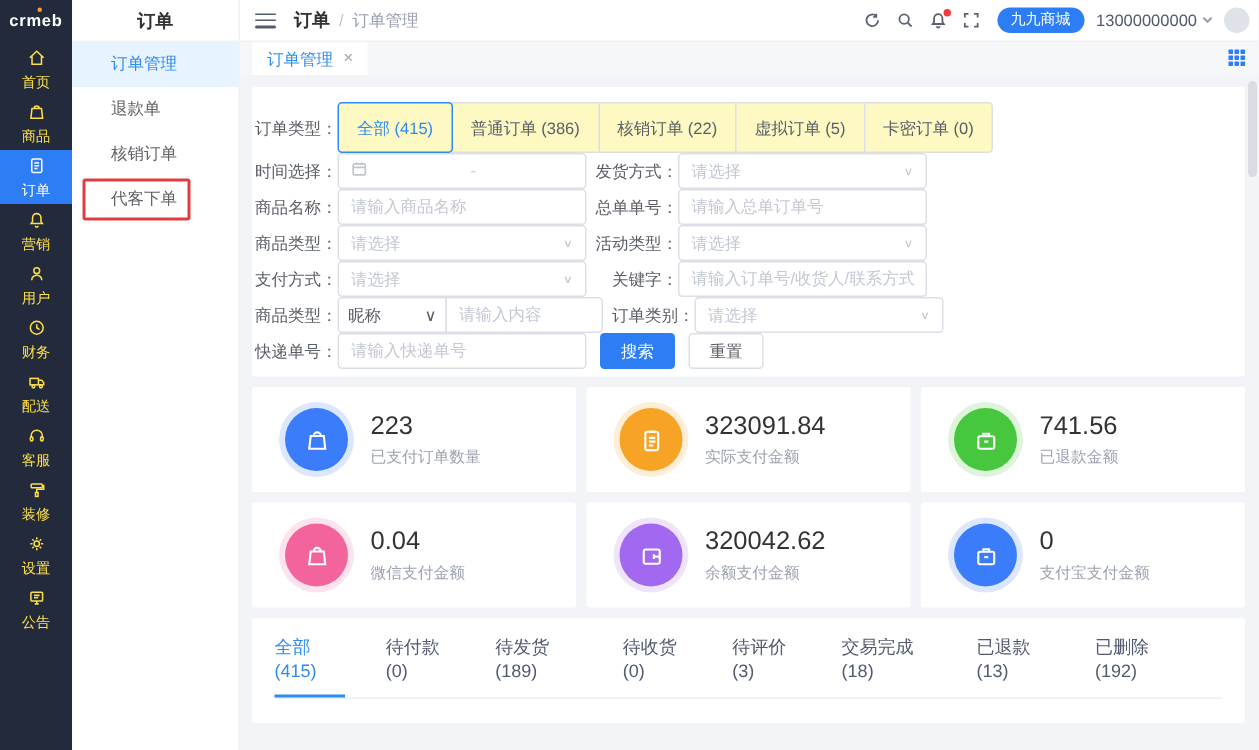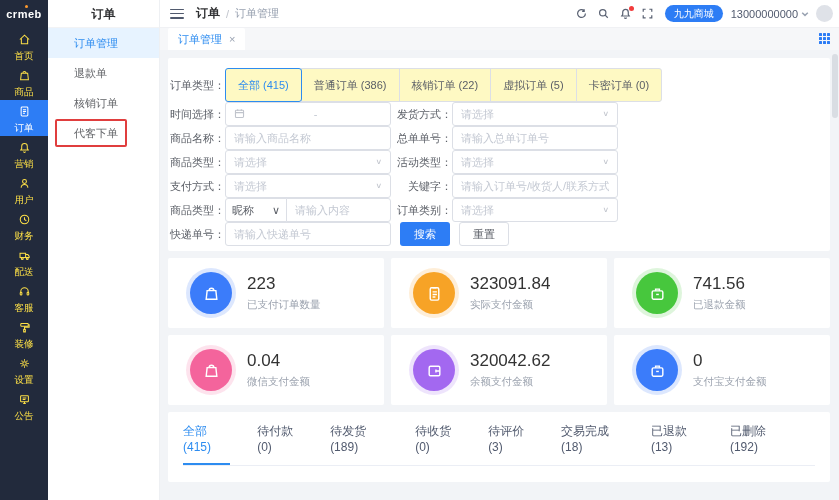--- a/index.html
+++ b/index.html
@@ -77,21 +77,21 @@
   .date-range svg { width:11px; height:11px; stroke:#c0c4cc; fill:none; stroke-width:1.2; flex:none; }
   .date-range .dash { flex:1; text-align:center; color:#c3c8d2; }
 
   .type-group { display:flex; }
   .type-btn { height:24px; padding:16px 12px; background:#fef9c3; border:1px solid #dcdfe6; font-size:11px;
     color:#5a5e66; display:flex; align-items:center; cursor:pointer; margin-left:-1px; }
   .type-btn:first-child { margin-left:0; border-radius:3px 0 0 3px; }
   .type-btn:last-child { border-radius:0 3px 3px 0; }
   .type-btn.active { color:#2d8cf0; border-color:#2d8cf0; position:relative; z-index:1; border-radius:3px; }
 
-  .mini-sel { width:62px; height:24px; border:1px solid #dcdfe6; border-radius:3px 0 0 3px;
+  .mini-sel { width:73px; height:24px; border:1px solid #dcdfe6; border-radius:3px 0 0 3px;
     display:flex; align-items:center; justify-content:space-between; padding:0 6px; font-size:11px; color:#5a5e66; cursor:pointer; flex:none; }
   .mini-input { width:105px; border-radius:0 3px 3px 0; margin-left:-1px; }
 
   .btn { height:24px; border-radius:3px; font-size:11px; display:inline-flex; align-items:center;
     justify-content:center; padding:0 13px; cursor:pointer; border:1px solid transparent; }
   .btn-primary { background:#2d7df5; color:#fff; }
   .btn-plain { background:#fff; border-color:#dcdfe6; color:#5a5e66; }
   .btn + .btn { margin-left:9px; }
 
   

